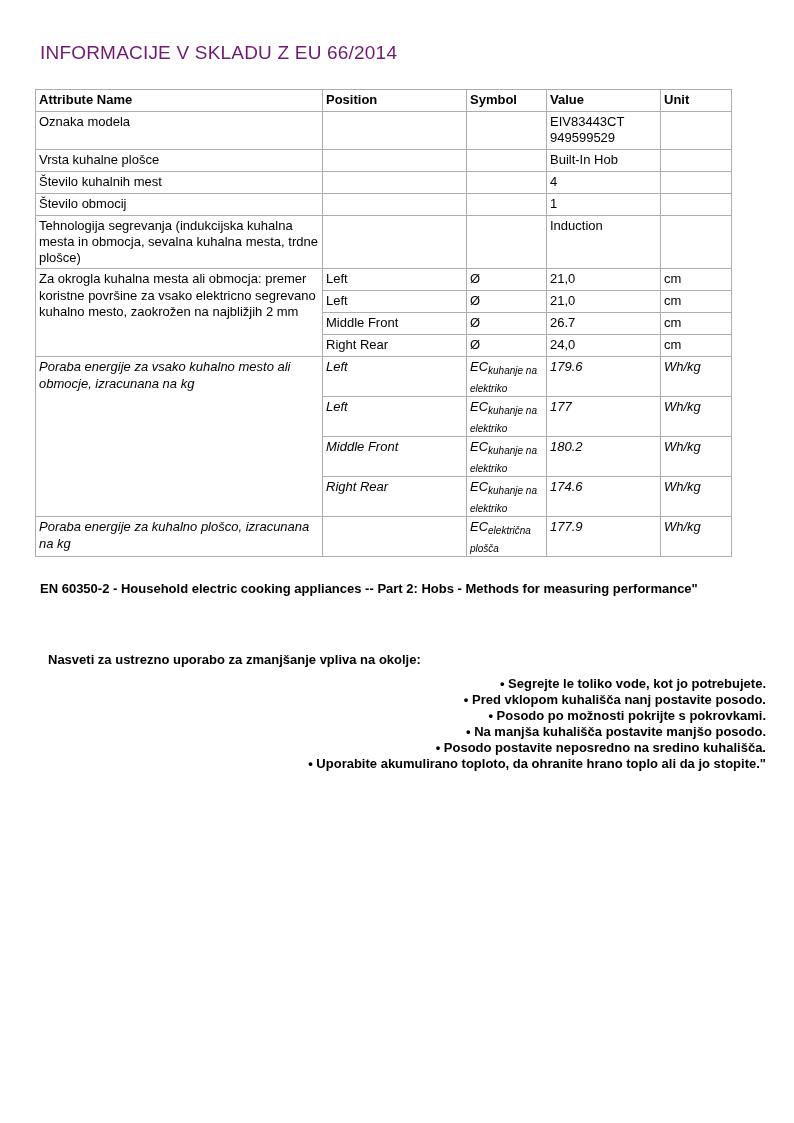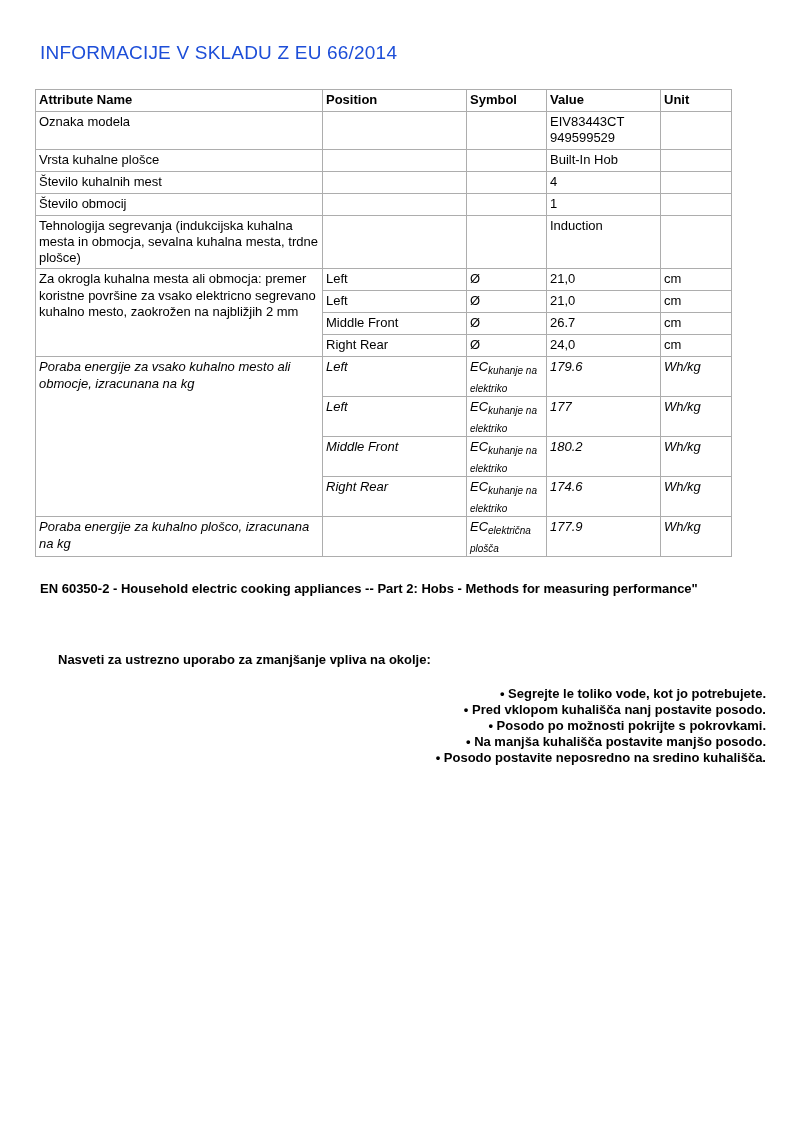--- a/index.html
+++ b/index.html
@@ -9,21 +9,21 @@
     color: #000000;
     position: relative;
     overflow: hidden;
   }
   .page { padding: 42px 28px 0 35px; }
   .doc-title {
     margin: 0 0 0 5px;
     font-size: 19px;
     font-weight: 400;
     letter-spacing: 0.2px;
-    color: #1d4ed8;
+    color: #701a75;
   }
   table.info-table {
     border-collapse: collapse;
     table-layout: fixed;
     width: 696px;
     margin-top: 25px;
   }
   table.info-table th, table.info-table td {
     border: 1px solid #adadad;
     padding: 2px 4px 2px 3px;
@@ -51,21 +51,21 @@
     margin: 24px 0 0 5px;
     font-size: 13px;
     font-weight: bold;
   }
   .tips {
     margin: 56px 0 0 5px;
     font-size: 13px;
     font-weight: bold;
     line-height: 16px;
   }
-  .tips-heading { margin: 18px; }
+  .tips-heading { margin: 8px; }
   .tip-item { margin: 0; text-align: right; }
 </style>
 </head>
 <body>
 
 <div class="page">
 
   <h1 class="doc-title">INFORMACIJE V SKLADU Z EU 66/2014</h1>
 
   <table class="info-table">
@@ -187,16 +187,17 @@
   <p class="standard-note">EN 60350-2 - Household electric cooking appliances -- Part 2: Hobs - Methods for measuring performance"</p>
 
   <div class="tips">
     <p class="tips-heading">Nasveti za ustrezno uporabo za zmanjšanje vpliva na okolje:</p>
     <div id="tips-list">
         <p class="tip-item">• Segrejte le toliko vode, kot jo potrebujete.</p>
         <p class="tip-item">• Pred vklopom kuhališča nanj postavite posodo.</p>
         <p class="tip-item">• Posodo po možnosti pokrijte s pokrovkami.</p>
         <p class="tip-item">• Na manjša kuhališča postavite manjšo posodo.</p>
         <p class="tip-item">• Posodo postavite neposredno na sredino kuhališča.</p>
+        <p class="tip-item">• Uporabite akumulirano toploto, da ohranite hrano toplo ali da jo stopite."</p>
       </div>
   </div>
 
 </div>
 
 </body></html>

